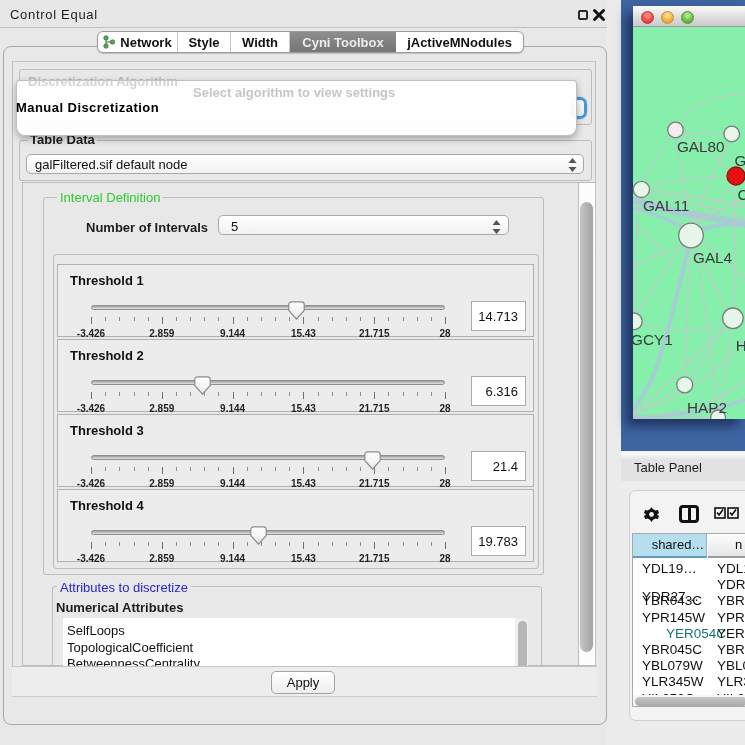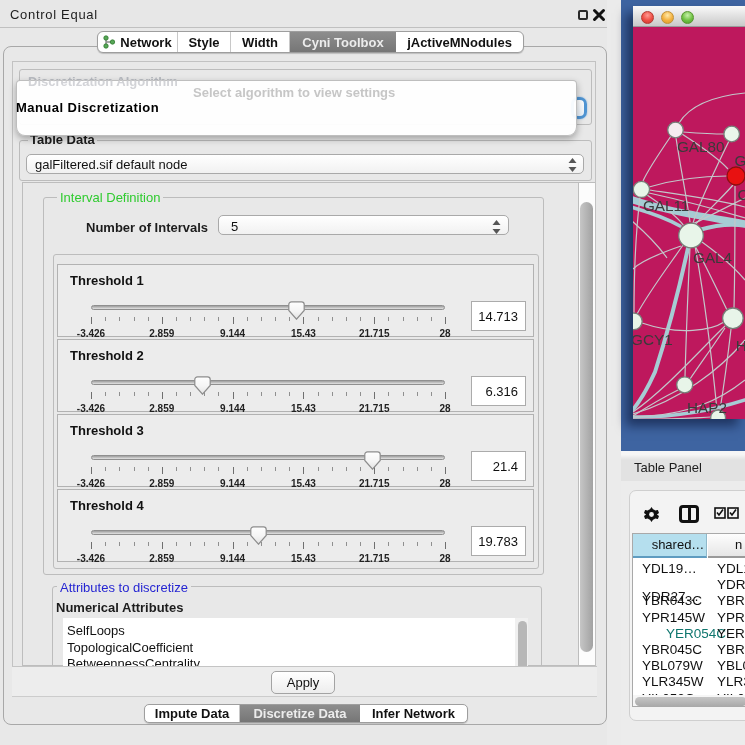--- a/index.html
+++ b/index.html
@@ -295,34 +295,29 @@
           <circle cx="3" cy="11" r="2.2" fill="#57a657" stroke="#2d7a2d" stroke-width="0.8"></circle>
           <circle cx="9.5" cy="7" r="2.2" fill="#57a657" stroke="#2d7a2d" stroke-width="0.8"></circle>
         </svg>
       Network</div>
     <div class="sg" style="width:53px;">Style</div>
     <div class="sg" style="width:59px;">Width</div>
     <div class="sg dark" style="width:106px;">Cyni Toolbox</div>
     <div class="sg" style="width:127px;">jActiveMNodules</div>
   </div>
 
-  <div class="abs seg" style="left:144px;top:704px;height:19px;border-radius:5px;">
-    <div class="sg" style="width:95px;">Impute Data</div>
-    <div class="sg dark" style="width:120px;">Discretize Data</div>
-    <div class="sg" style="width:107px;">Infer Network</div>
-  </div>
 
   <svg class="abs" style="left:607px;top:365px;" width="8" height="11" viewBox="0 0 8 11">
       <path d="M6.5 1 L1.5 5.5 L6.5 10" stroke="#9a9a9a" stroke-width="1.4" fill="none"></path>
     </svg>
 
   <div class="abs" style="left:607px;top:0;width:14px;height:745px;background:#ebebeb;"></div>
   <div class="abs" style="left:621px;top:0;width:124px;height:451px;background:#3e64a1;"></div>
 
-  <div class="abs" style="left:633px;top:6px;width:112px;height:413px;background:#be185d;box-shadow:-7px 7px 10px rgba(5,15,45,0.55);overflow:hidden;">
+  <div class="abs" style="left:633px;top:6px;width:112px;height:413px;background:#86efac;box-shadow:-7px 7px 10px rgba(5,15,45,0.55);overflow:hidden;">
     <div style="position:absolute;left:0;top:0;width:112px;height:21px;background:linear-gradient(#f9f9f9,#c9c9c9);border-bottom:1px solid #9a9a9a;"></div>
     <div style="position:absolute;left:7.5px;top:4.5px;width:13px;height:13px;border-radius:50%;background:radial-gradient(circle at 50% 30%,#ff9a93,#ee4e44 55%,#c93931);border:0.5px solid #b33a33;"></div>
     <div style="position:absolute;left:27.5px;top:4.5px;width:13px;height:13px;border-radius:50%;background:radial-gradient(circle at 50% 30%,#ffe9a8,#f3b03d 55%,#d89a2b);border:0.5px solid #c09137;"></div>
     <div style="position:absolute;left:47.5px;top:4.5px;width:13px;height:13px;border-radius:50%;background:radial-gradient(circle at 50% 30%,#c6f0a8,#6fc143 55%,#4d9f2c);border:0.5px solid #56952f;"></div>
     <svg id="graph" style="position:absolute;left:0;top:21px;" width="112" height="392" viewBox="0 0 112 392">
         <g transform="translate(-633,-27)">
           <path d="M 630,199 C 668,212 702,216 746,224" stroke="#a6ccd4" stroke-width="7" fill="none" stroke-linecap="round"></path>
           <path d="M 688,248 C 680,285 668,332 655,372 C 646,392 638,404 631,412" stroke="#a6ccd4" stroke-width="4" fill="none" stroke-linecap="round"></path>
           <path d="M 699,230 C 716,225 731,223 746,226" stroke="#a6ccd4" stroke-width="4" fill="none" stroke-linecap="round"></path>
           <path d="M 632,417 C 680,418 720,408 745,400" stroke="#a6ccd4" stroke-width="3.5" fill="none" stroke-linecap="round"></path>

